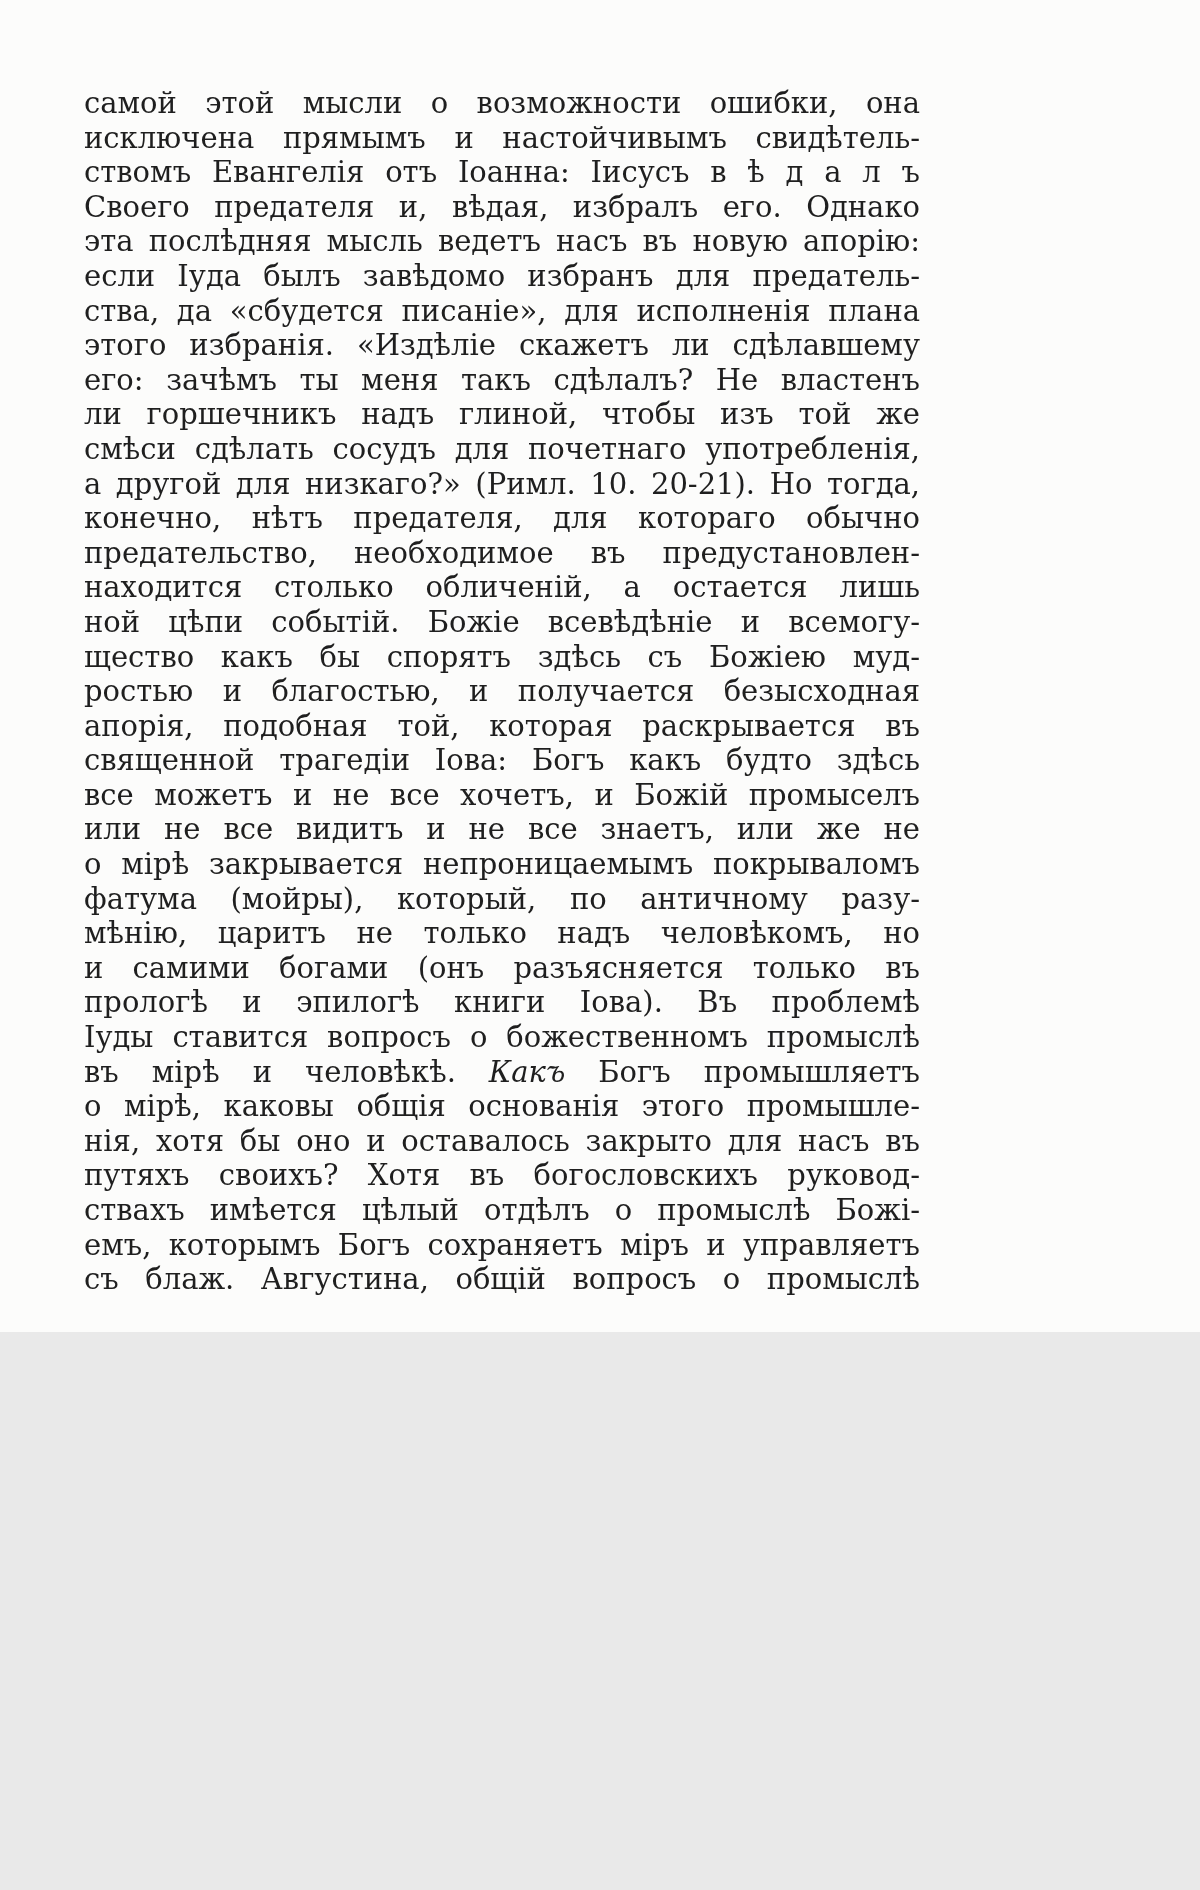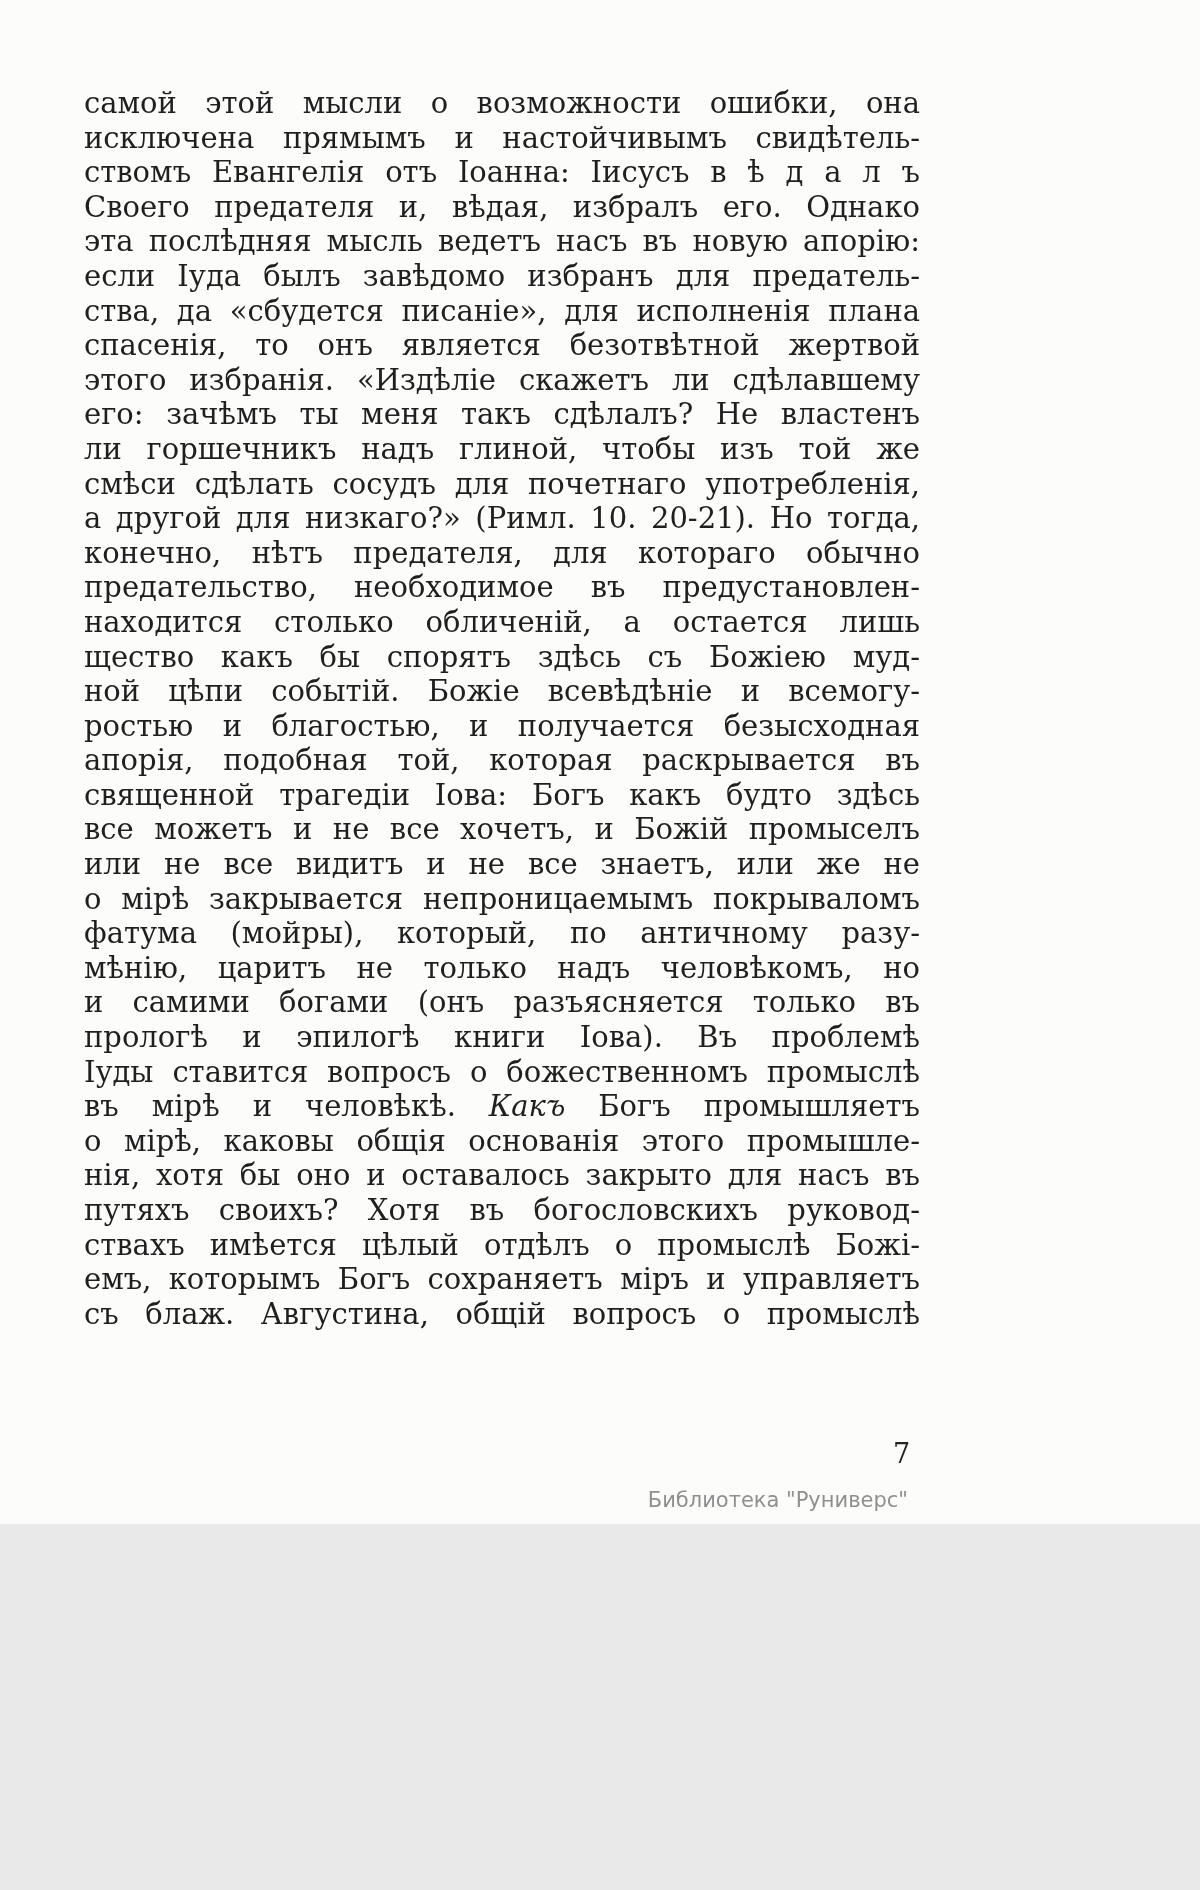--- a/index.html
+++ b/index.html
@@ -4,21 +4,21 @@
 <style>
   * { margin: 0; padding: 0; box-sizing: border-box; }
   html, body {
     width: 1200px;
     background: #e9e9e9;
     font-family: "DejaVu Serif", "Liberation Serif", serif;
   }
   .page {
     position: relative;
     width: 1200px;
-    height: 1524px;
+    height: 1332px;
     background: #fcfcfb;
     color: #1f1f1f;
     overflow: hidden;
   }
   .text-block {
     position: absolute;
     left: 84px;
     top: 86px;
     width: 836px;
   }
@@ -55,31 +55,30 @@
 
 <div class="page">
   <div class="text-block" id="text-block">
       <div class="line">самой этой мысли о возможности ошибки, она</div>
       <div class="line">исключена прямымъ и настойчивымъ свидѣтель-</div>
       <div class="line">ствомъ Евангелія отъ Іоанна: Іисусъ в ѣ д а л ъ</div>
       <div class="line">Своего предателя и, вѣдая, избралъ его. Однако</div>
       <div class="line">эта послѣдняя мысль ведетъ насъ въ новую апорію:</div>
       <div class="line">если Іуда былъ завѣдомо избранъ для предатель-</div>
       <div class="line">ства, да «сбудется писаніе», для исполненія плана</div>
-      <div class="line">спасенія, то онъ является безотвѣтной жертвой</div>
       <div class="line">этого избранія. «Издѣліе скажетъ ли сдѣлавшему</div>
       <div class="line">его: зачѣмъ ты меня такъ сдѣлалъ? Не властенъ</div>
       <div class="line">ли горшечникъ надъ глиной, чтобы изъ той же</div>
       <div class="line">смѣси сдѣлать сосудъ для почетнаго употребленія,</div>
       <div class="line">а другой для низкаго?» (Римл. 10. 20-21). Но тогда,</div>
       <div class="line">конечно, нѣтъ предателя, для котораго обычно</div>
       <div class="line">предательство, необходимое въ предустановлен-</div>
       <div class="line">находится столько обличеній, а остается лишь</div>
+      <div class="line">ной цѣпи событій. Божіе всевѣдѣніе и всемогу-</div>
       <div class="line">щество какъ бы спорятъ здѣсь съ Божіею муд-</div>
-      <div class="line">ной цѣпи событій. Божіе всевѣдѣніе и всемогу-</div>
       <div class="line">ростью и благостью, и получается безысходная</div>
       <div class="line">апорія, подобная той, которая раскрывается въ</div>
       <div class="line">священной трагедіи Іова: Богъ какъ будто здѣсь</div>
       <div class="line">все можетъ и не все хочетъ, и Божій промыселъ</div>
       <div class="line">или не все видитъ и не все знаетъ, или же не</div>
       <div class="line">о мірѣ закрывается непроницаемымъ покрываломъ</div>
       <div class="line">фатума (мойры), который, по античному разу-</div>
       <div class="line">мѣнію, царитъ не только надъ человѣкомъ, но</div>
       <div class="line">и самими богами (онъ разъясняется только въ</div>
       <div class="line">прологѣ и эпилогѣ книги Іова). Въ проблемѣ</div>

